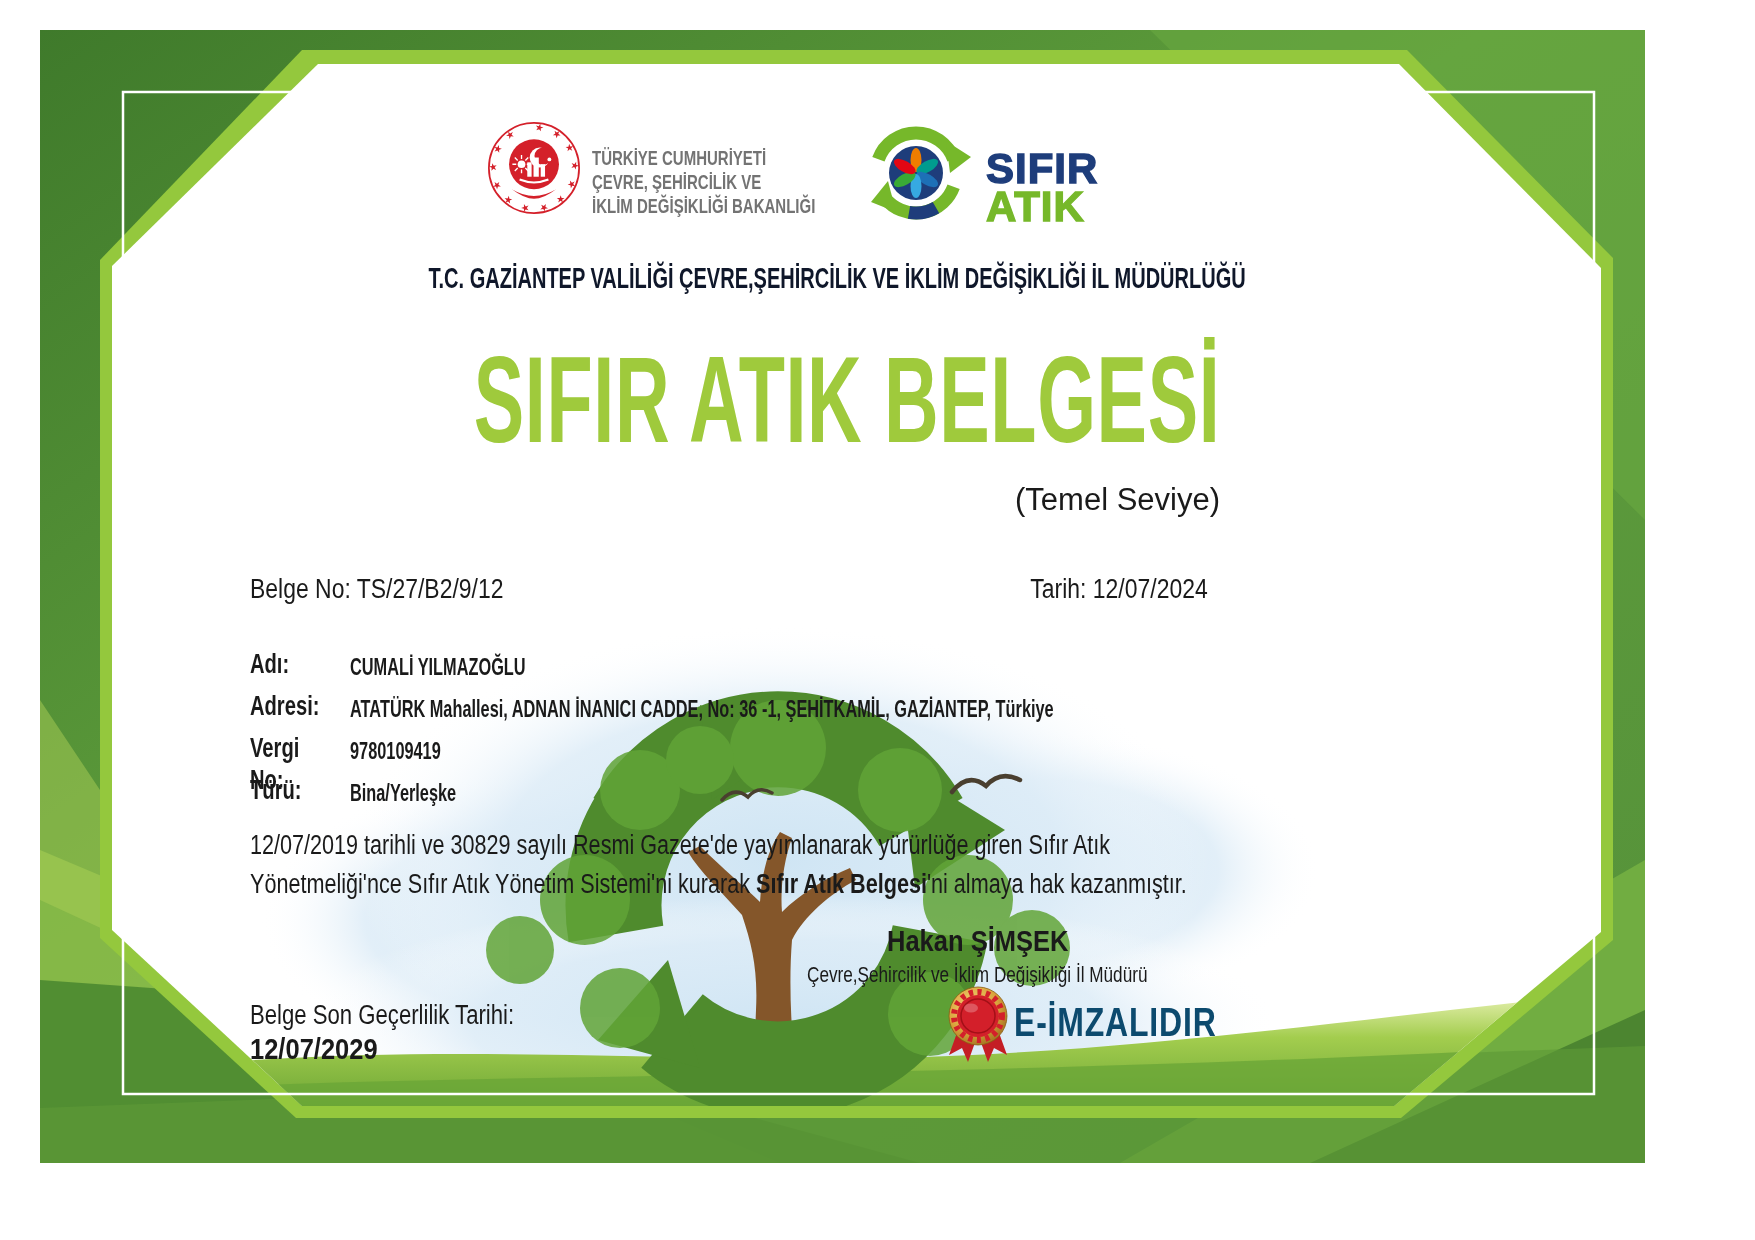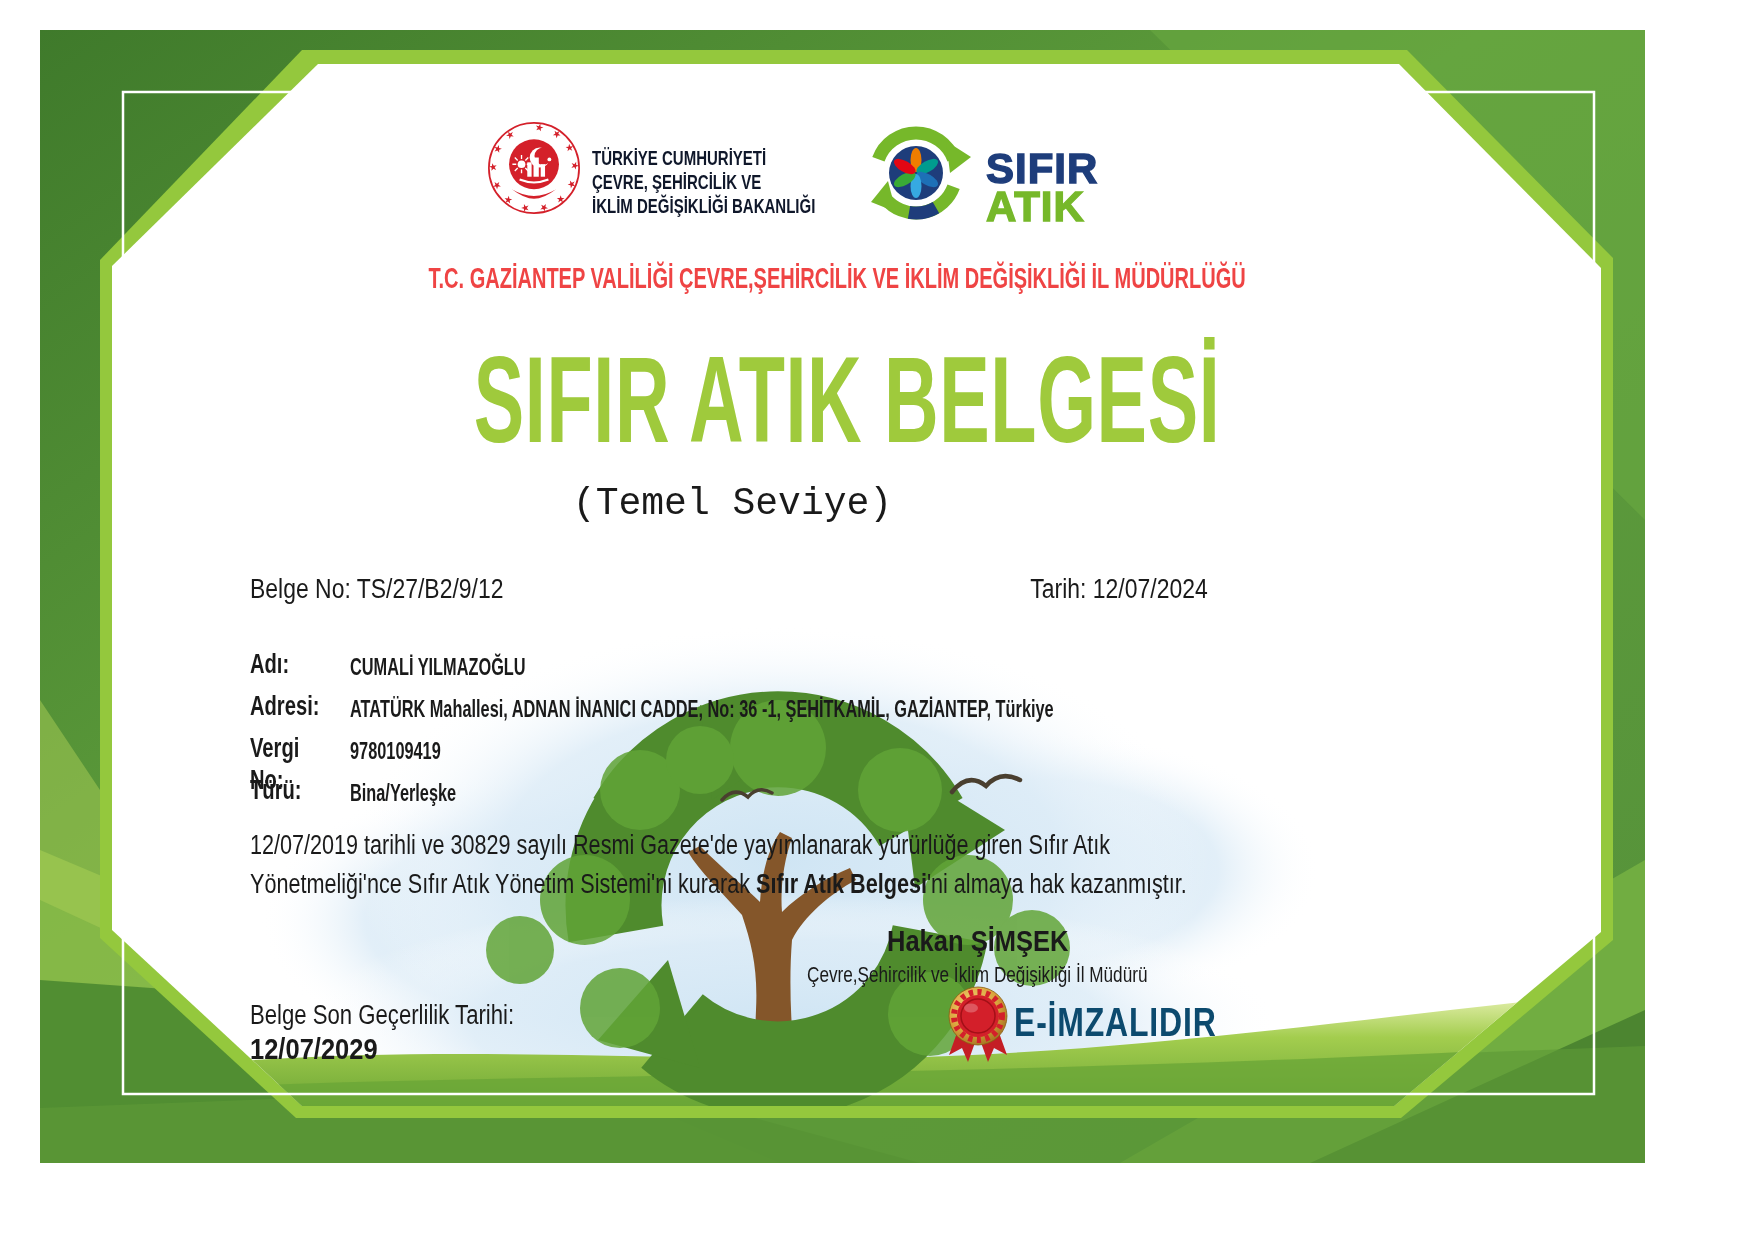--- a/index.html
+++ b/index.html
@@ -10,33 +10,33 @@
   .abs{position:absolute;}
   .nowrap{white-space:nowrap;}
   .cx{display:inline-block;transform-origin:left center;}
   .cx-c{display:inline-block;transform-origin:center center;}
   .cx-r{display:inline-block;transform-origin:right center;}
 
   #frame-svg{left:0;top:0;}
 
   
   #ministry-logo{left:486px;top:120px;}
-  #ministry-text{left:592px;top:146px;color:#0f172a;font-weight:bold;font-size:20px;line-height:24px;}
+  #ministry-text{left:592px;top:146px;color:#737373;font-weight:bold;font-size:20px;line-height:24px;}
   #ministry-text .cx{transform:scaleX(0.75);}
 
   
   #sifir-logo{left:858px;top:116px;}
 
-  #header-line{left:245px;top:262px;width:975px;text-align:center;font-weight:bold;font-size:29px;color:#ef4444;}
+  #header-line{left:245px;top:262px;width:975px;text-align:center;font-weight:bold;font-size:29px;color:#0f172a;}
   #header-line .cx-c{transform:scaleX(0.69);white-space:nowrap;}
 
   #cert-title{left:245px;top:338px;width:975px;text-align:center;}
   #cert-title .cx-c{transform:scaleX(0.62);white-space:nowrap;font-weight:bold;font-size:122px;line-height:124px;color:#9fca3c;letter-spacing:1px;}
 
-  #cert-subtitle{left:245px;top:482px;width:975px;text-align:center;font-size:38px;font-family:Liberation Mono, monospace;}
+  #cert-subtitle{left:245px;top:482px;width:975px;text-align:right;font-size:31px;}
 
   #meta-row{left:250px;top:574px;width:958px;height:34px;font-size:27px;}
   #meta-row .left{position:absolute;left:0;top:0;}
   #meta-row .right{position:absolute;right:0;top:0;}
   #meta-row .cx{transform:scaleX(0.85);}
   #meta-row .cx-r{transform:scaleX(0.85);}
 
   .info-row{left:250px;height:36px;}
   .info-label{position:absolute;left:0;top:0;font-size:28px;font-weight:bold;}
   .info-label .cx{transform:scaleX(0.72);}

